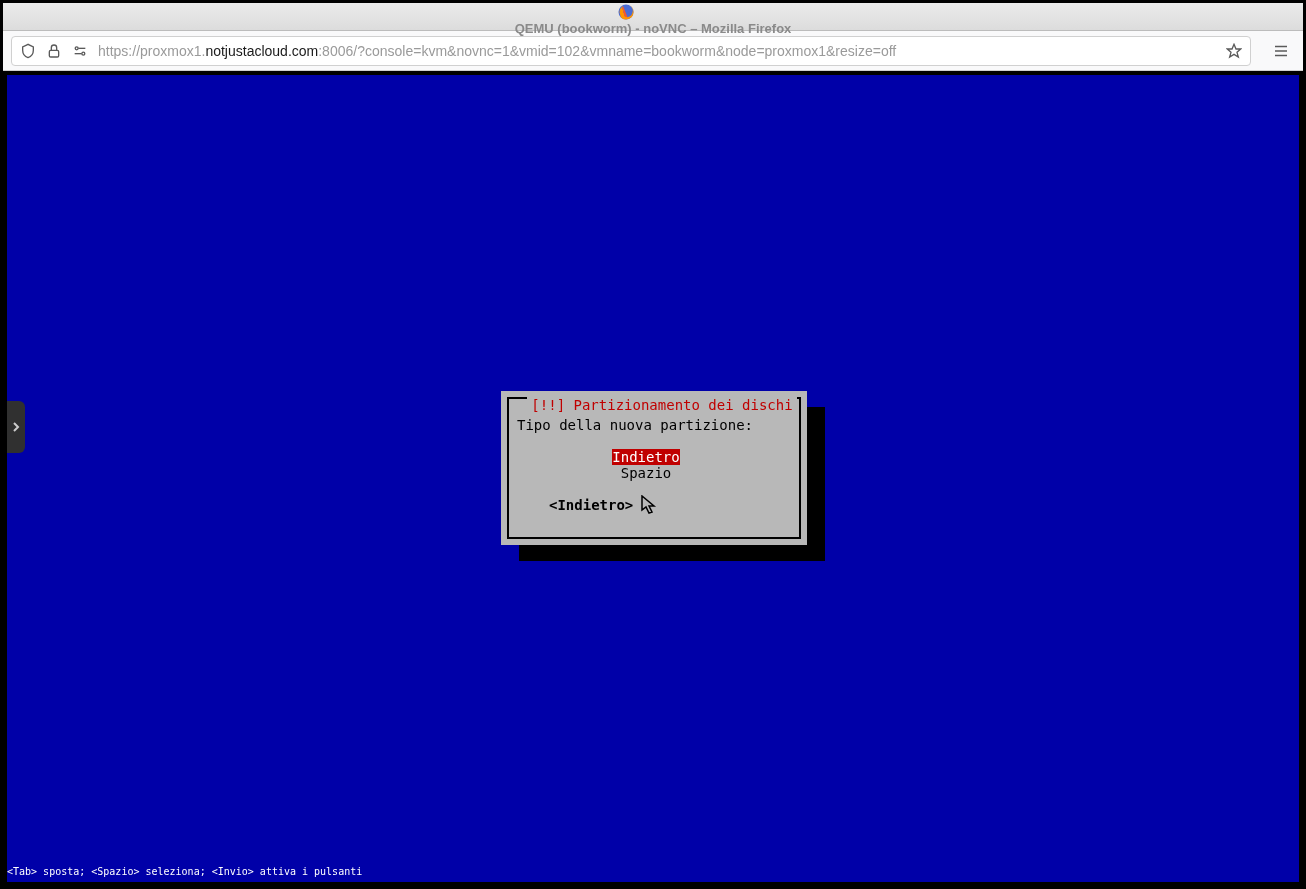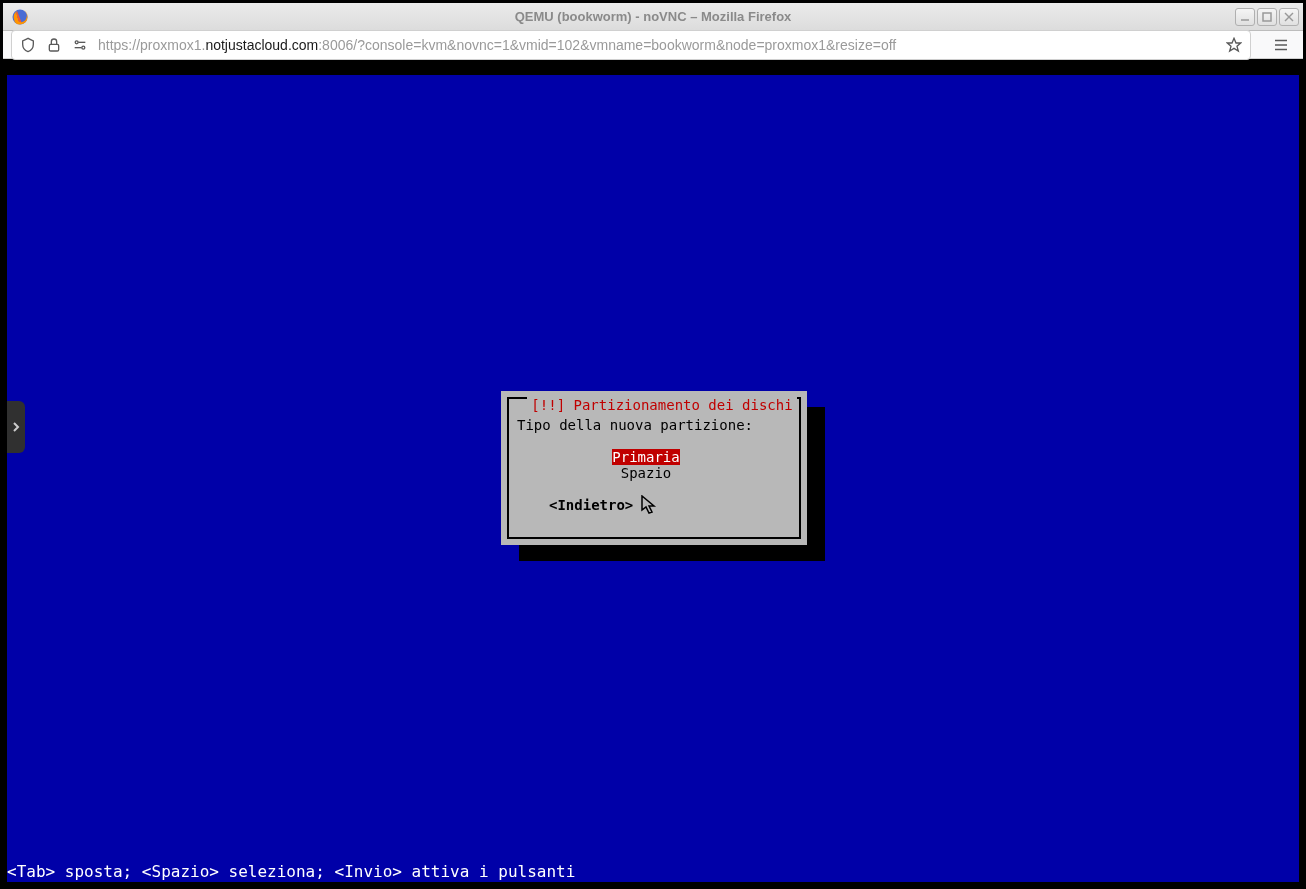--- a/index.html
+++ b/index.html
@@ -16,20 +16,21 @@
   
   
   .title-bar {
     height: 28px;
     background: linear-gradient(to bottom, #ebebeb, #dcdcdc);
     border-bottom: 1px solid #bcbcbc;
     display: flex;
     align-items: center;
     justify-content: space-between;
     padding: 0 4px;
+    flex-direction: column;
   }
   .title-bar-left {
     display: flex;
     align-items: center;
     flex: 0 0 auto;
     width: 80px;
   }
   .title-bar-center {
     flex: 1;
     text-align: center;
@@ -59,21 +60,21 @@
     border-radius: 3px;
     display: flex;
     align-items: center;
     justify-content: center;
     color: #888;
   }
   .win-btn svg { width: 12px; height: 12px; stroke: #999; stroke-width: 1.5; fill: none; }
   
   
   .browser-toolbar {
-    height: 28px;
+    height: 40px;
     background: #f9f9fa;
     border-bottom: 1px solid #d0d0d0;
     display: flex;
     align-items: center;
     padding: 0 8px;
     gap: 16px;
   }
   .url-bar {
     flex: 1;
     height: 30px;
@@ -188,21 +189,21 @@
     font-weight: bold;
   }
 
   
   .help-line {
     position: absolute;
     left: 0;
     bottom: 0;
     right: 0;
     font-family: "DejaVu Sans Mono", "Courier New", monospace;
-    font-size: 16px;
+    font-size: 10px;
     line-height: 16px;
     color: #fff;
     padding: 0 0 2px 0;
     white-space: pre;
   }
   
   
   .vnc-cursor {
     position: absolute;
     left: 634px;
@@ -295,21 +296,21 @@
 
     <div class="dialog-shadow"></div>
     <div class="dialog">
       <div class="dialog-inner">
         <div class="dialog-title-wrap">
           <span class="dialog-title">[!!] Partizionamento dei dischi</span>
         </div>
         <div class="dialog-content">
           <div class="dialog-prompt">Tipo della nuova partizione:</div>
           <div class="dialog-options">
-            <span class="option option-selected">Primaria</span><br>
+            <span class="option option-selected">Indietro</span><br>
             <span class="option">Spazio</span>
           </div>
           <div class="dialog-back">
             <span>&lt;Indietro&gt;</span>
           </div>
         </div>
       </div>
     </div>
 
     <div class="vnc-cursor">

